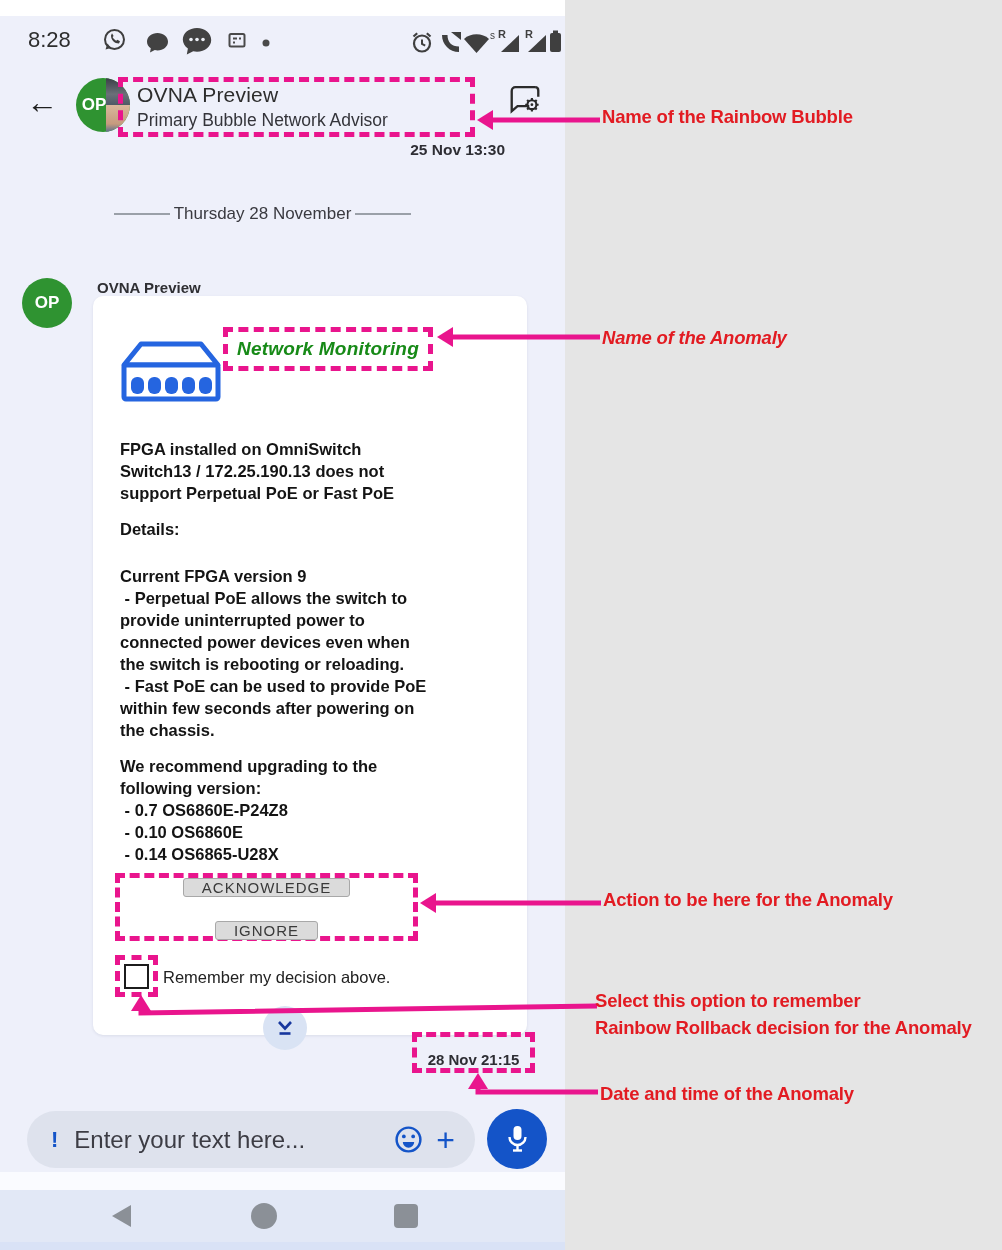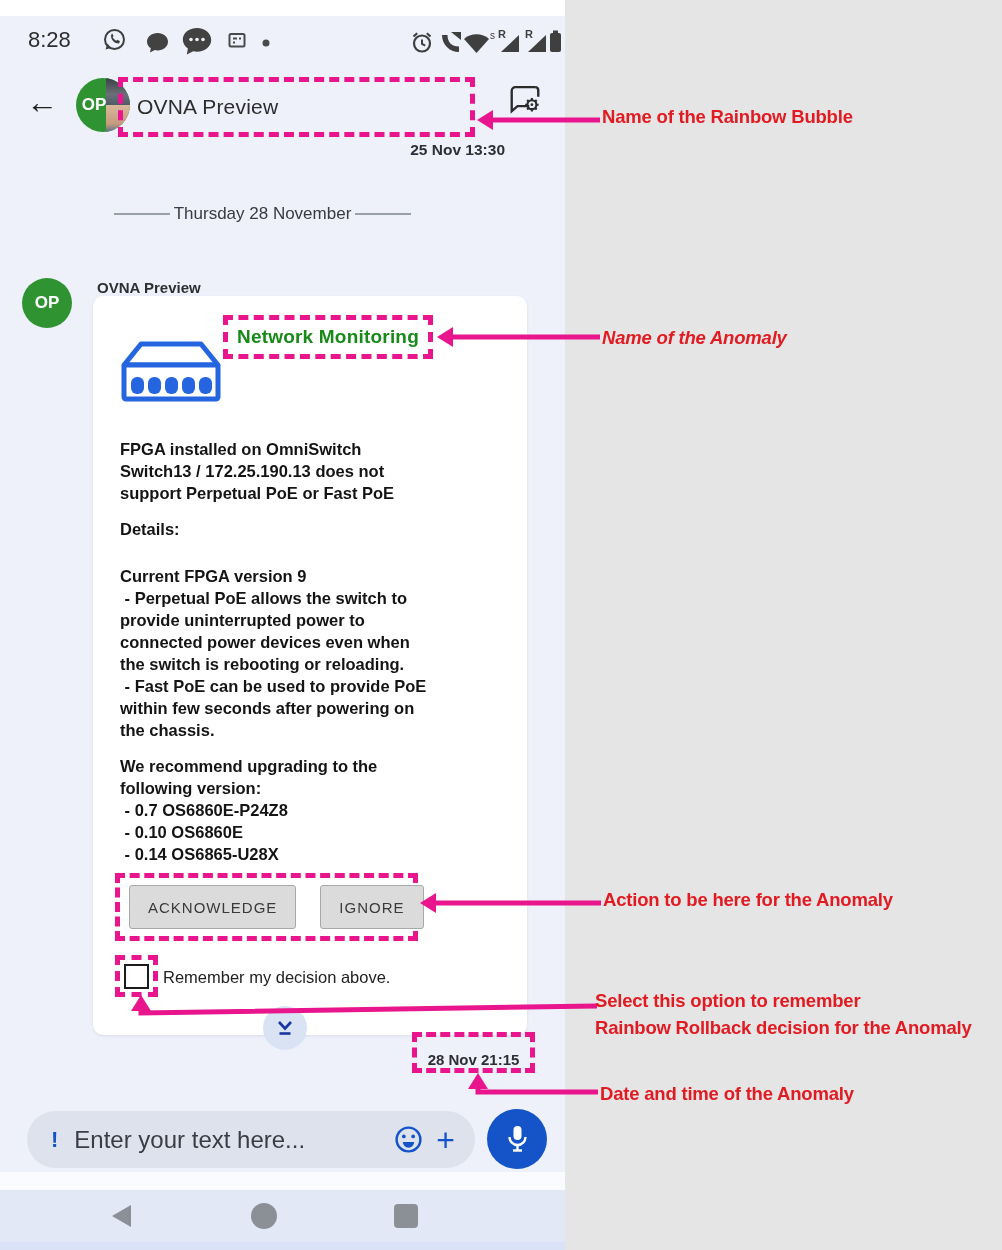--- a/index.html
+++ b/index.html
@@ -31,29 +31,29 @@
   
   .divider { position:absolute; left:105px; top:204px; width:315px; display:flex; align-items:center; justify-content:center; gap:4px; }
   .div-line { height:2px; background:#9aa0a8; flex:0 0 56px; }
   .div-text { font-size:17px; color:#3a3a40; white-space:nowrap; }
 
   .sender { position:absolute; left:97px; top:279px; font-size:15px; font-weight:bold; color:#2f2f33; }
 
   
   .card { position:absolute; left:93px; top:296px; width:434px; height:739px; background:#fff; border-radius:10px; box-shadow:0 1px 3px rgba(40,50,90,.10); }
   .switch-icon { position:absolute; left:27px; top:44px; }
-  .netmon-box { position:absolute; left:130px; top:19px; width:210px; height:44px; display:flex; align-items:center; justify-content:center; }
+  .netmon-box { position:absolute; left:130px; top:31px; width:210px; height:44px; display:flex; align-items:center; justify-content:center;font-style:italic; }
   .netmon-text { font-size:19px; font-weight:bold; color:#178A17; letter-spacing:0.2px; white-space:nowrap; }
   .body-text { position:absolute; left:27px; top:142px; width:384px; color:#141414; font-size:16.5px; font-weight:bold; line-height:22px; }
   .para { white-space:pre-wrap; }
   .para.p1 { margin-bottom:14px; }
   .para.p2 { margin-bottom:23px; }
   .para.p3 { margin-bottom:14px;margin-top:25px; }
 
-  .btns-box { position:absolute; left:22px; top:577px; width:303px; height:68px; display:flex; align-items:center; gap:24px; padding:0 9px; }
+  .btns-box { position:absolute; left:22px; top:577px; width:303px; height:68px; display:flex; align-items:center; gap:24px; padding:0 9px;flex-direction:column; }
   .act-btn { height:44px; background:#dbdbdb; border:1px solid #a8a8a8; border-radius:3px; font-family:"Liberation Sans",sans-serif; font-size:15px; color:#3a3a3a; letter-spacing:1px; padding:0 18px; cursor:pointer; }
   .cb-box { position:absolute; left:22px; top:659px; width:43px; height:42px; display:flex; align-items:center; justify-content:center; }
   .checkbox { width:25px; height:25px; border:2.5px solid #1c1c1c; background:#fff; cursor:pointer; }
   .cb-label { position:absolute; left:70px; top:672px; font-size:16.5px; color:#222; }
 
   .scroll-btn { position:absolute; left:263px; top:1006px; width:44px; height:44px; border-radius:50%; background:#d9e3f4; display:flex; flex-direction:column; align-items:center; justify-content:center; cursor:pointer; }
   .msg-time-box { position:absolute; left:412px; top:1032px; width:123px; height:41px; display:flex; align-items:flex-end; justify-content:center; }
   .msg-time { font-size:15px; font-weight:bold; color:#2e2e34; white-space:nowrap; }
 
   
@@ -152,20 +152,21 @@
     <div class="avatar-hdr">
       <div class="photos">
         <div class="photo-top"></div>
         <div class="photo-bottom"></div>
       </div>
       <div class="initials">OP</div>
     </div>
 
     <div class="title-box dashed-box">
       <div class="hdr-title">OVNA Preview</div>
+      <div class="hdr-sub">Primary Bubble Network Advisor</div>
     </div>
 
     <svg class="hdr-settings" width="34" height="34" viewBox="0 0 32 32">
       <path d="M25.5 3 H7 C5 3 3.5 4.5 3.5 6.5 V25.5 L9 20.8 H20 " fill="none" stroke="#2b2b2b" stroke-width="2.2"></path>
       <path d="M25.5 3 C27.3 3 28.5 4.4 28.5 6.2 V12" fill="none" stroke="#2b2b2b" stroke-width="2.2"></path>
       <g stroke="#2b2b2b" stroke-width="2" fill="none">
         <circle cx="22.5" cy="19.5" r="4.2"></circle>
         <path d="M22.5 13.2 v2.2 M22.5 23.6 v2.2 M16.2 19.5 h2.2 M26.6 19.5 h2.2 M18 15 l1.6 1.6 M25.4 22.4 l1.6 1.6 M27 15 l-1.6 1.6 M19.6 22.4 L18 24"></path>
       </g>
       <circle cx="22.5" cy="19.5" r="1.3" fill="#2b2b2b"></circle>

